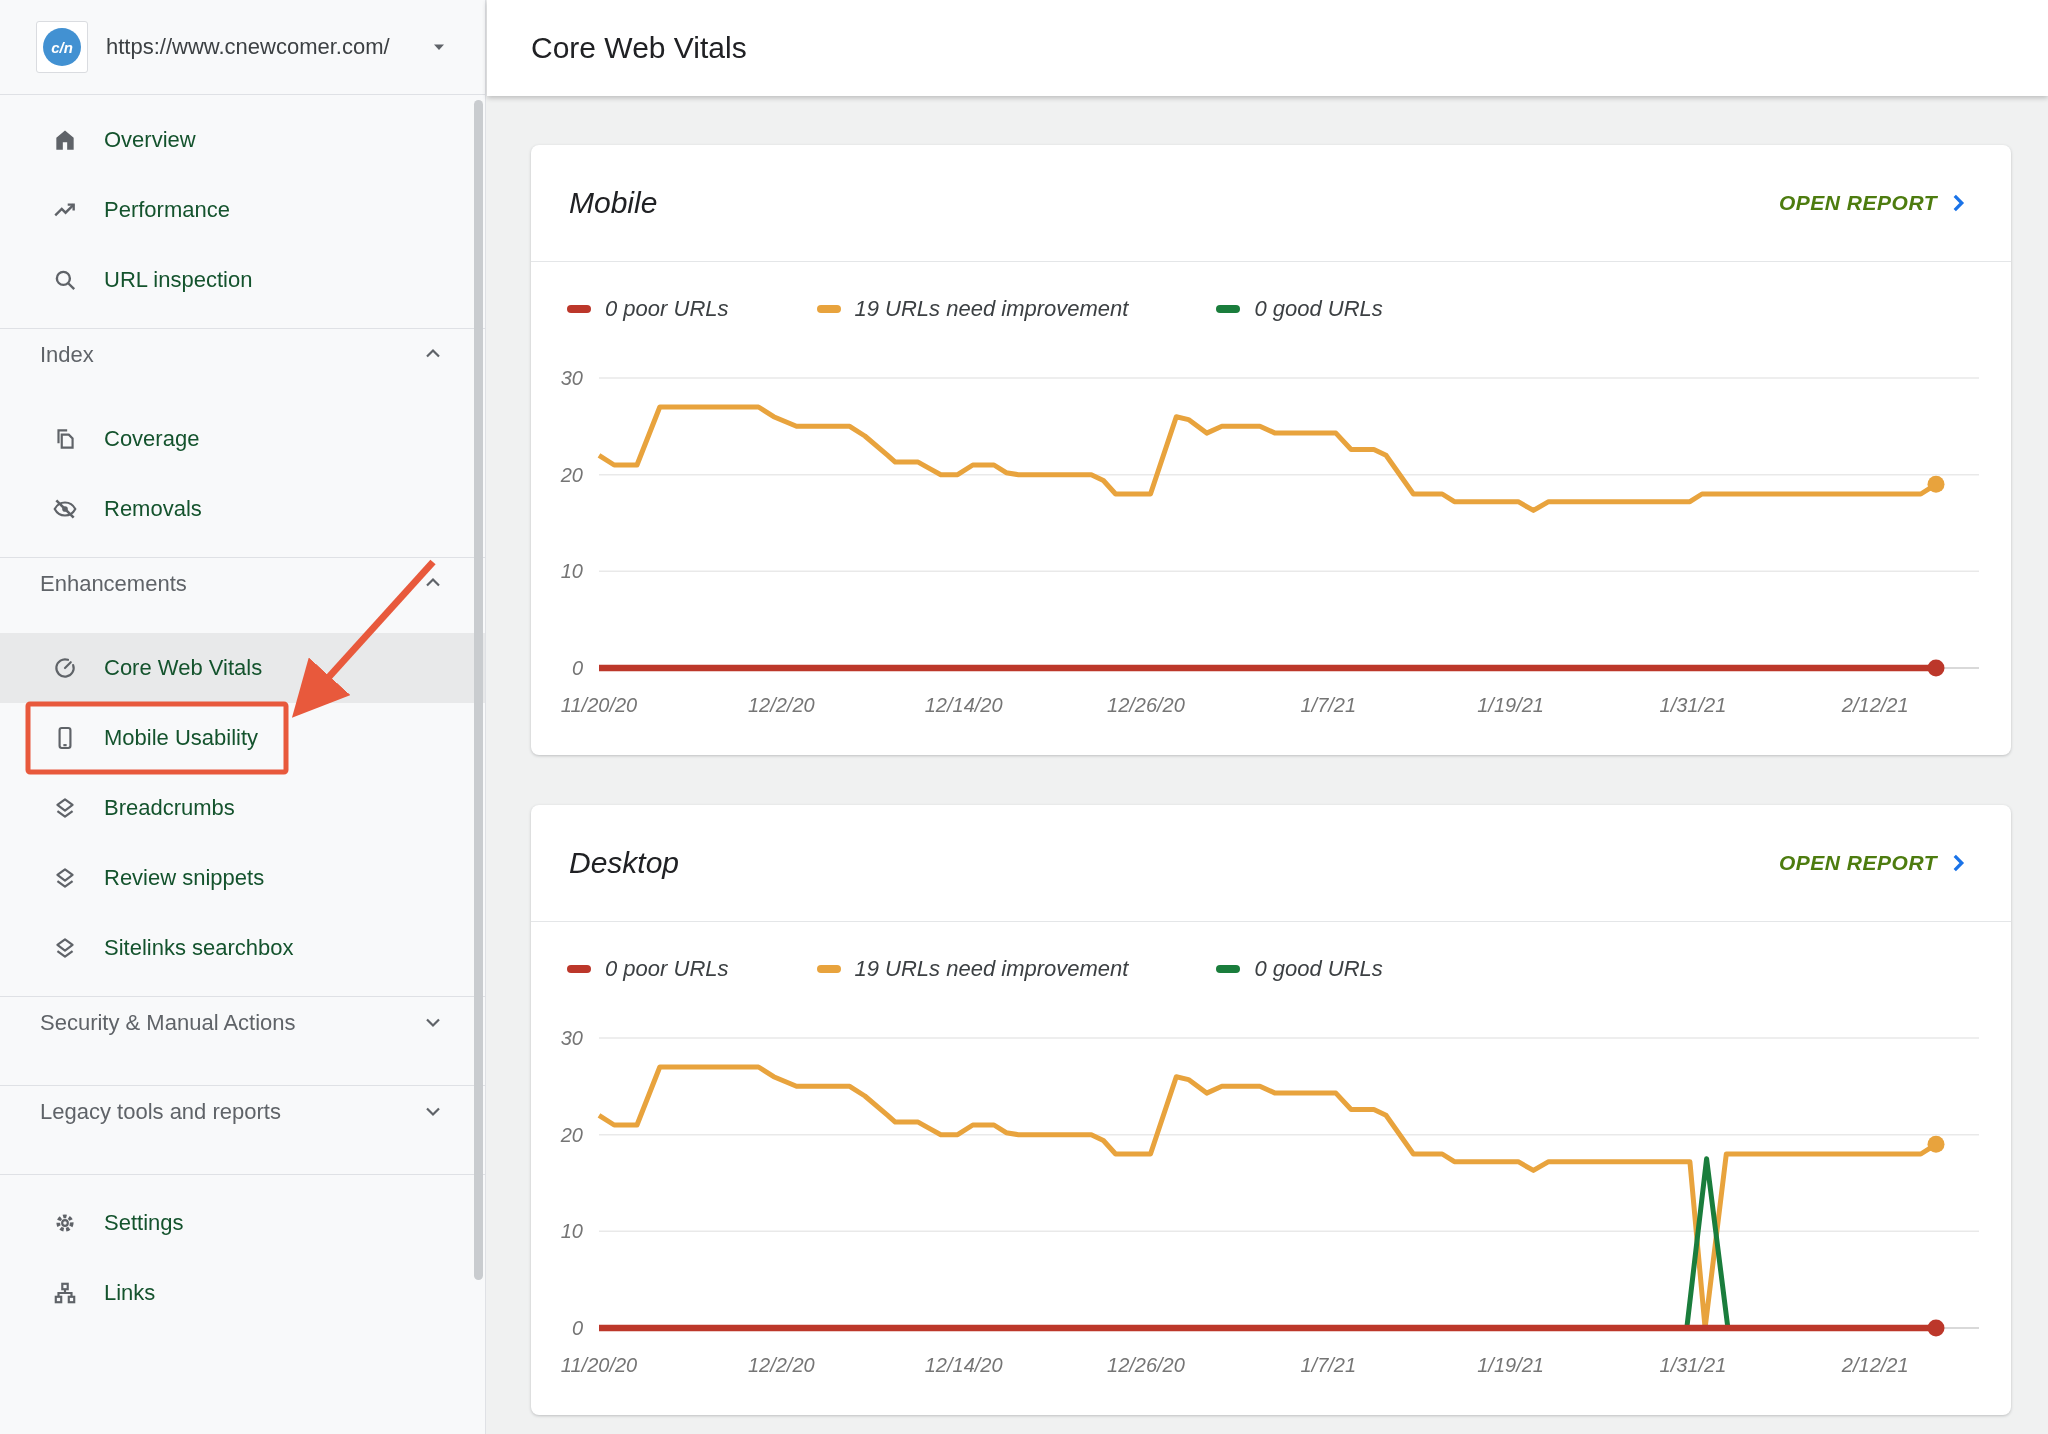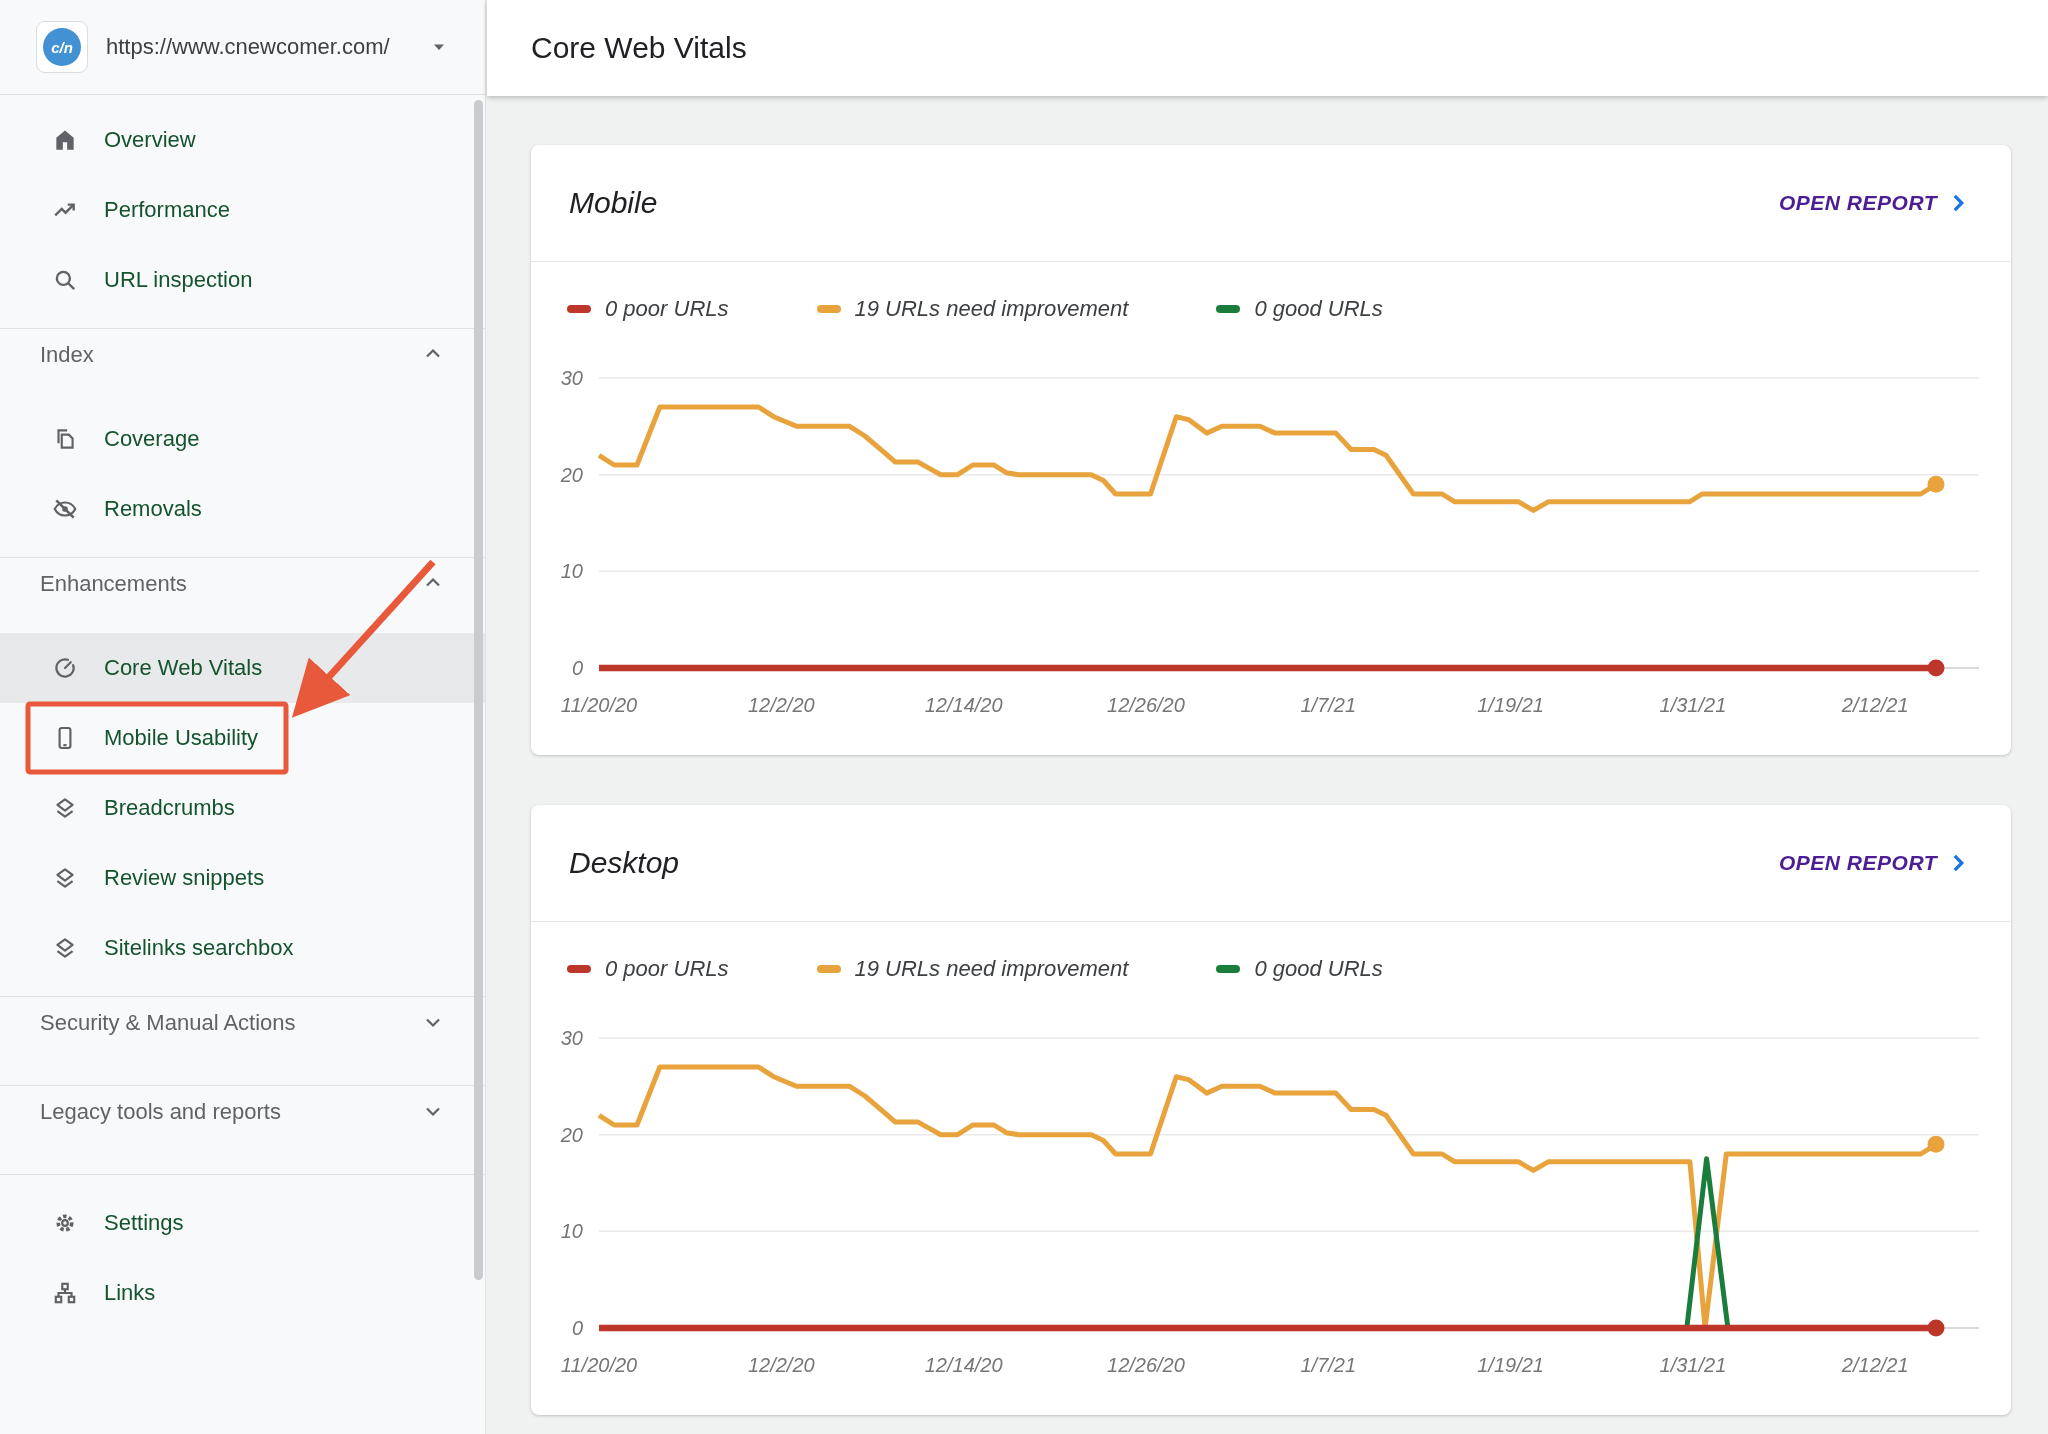--- a/index.html
+++ b/index.html
@@ -6,21 +6,21 @@
   html,body { width:2048px; height:1434px; }
   body { position:relative; overflow:hidden; background:#f0f1f1;
          font-family:"Liberation Sans", sans-serif; color:#3c4043; }
 
   
   #sidebar { position:absolute; left:0; top:0; width:486px; height:1434px;
              background:#f8f9fa; border-right:1px solid #dfe1e5; }
   #property-row { height:95px; display:flex; align-items:center;
                   padding-left:36px; border-bottom:1px solid #dfe1e5; cursor:pointer; }
   #favicon-box { width:52px; height:52px; background:#fff; border:1px solid #dadce0;
-                 border-radius:9px; display:flex; align-items:center; justify-content:center; }
+                 border-radius:3px; display:flex; align-items:center; justify-content:center; }
   #favicon-circle { width:38px; height:38px; border-radius:50%; background:#4291d2;
                     color:#fff; font-size:15px; font-style:italic; font-weight:bold;
                     display:flex; align-items:center; justify-content:center; }
   #property-url { margin-left:18px; font-size:22px; color:#3c4043; }
   #property-caret { margin-left:auto; margin-right:34px; width:24px; height:24px; color:#5f6368; }
 
   #sidebar-nav { padding-top:10px; }
   .nav-item { height:70px; display:flex; align-items:center; padding-left:52px; cursor:pointer; }
   .nav-item.selected { background:#e8e9ea; }
   .nav-icon { width:26px; height:26px; color:#5f6368; flex:0 0 26px; }
@@ -44,21 +44,21 @@
   #main { position:absolute; left:487px; top:96px; width:1561px; height:1338px; }
 
   .card { position:relative; margin-left:44px; width:1480px; height:610px;
           background:#fff; border-radius:8px; box-shadow:0 1px 3px rgba(60,64,67,.28);font-style:italic; }
   #card-mobile { margin-top:49px; }
   #card-desktop { margin-top:50px; }
   .card-header { height:117px; display:flex; align-items:center;
                  padding:0 40px 0 38px; border-bottom:1px solid #e4e6e8; }
   .card-title { font-size:30px; color:#202124; }
   .open-report { margin-left:auto; display:flex; align-items:center; gap:8px;
-                 color:#4c1d95; font-size:21px; font-weight:bold; letter-spacing:.5px;
+                 color:#4d7c0f; font-size:21px; font-weight:bold; letter-spacing:.5px;
                  cursor:pointer; }
   .or-chevron { width:26px; height:26px; color:#1a73e8; }
   .legend { display:flex; align-items:center; column-gap:88px; margin:34px 0 0 36px; }
   .legend-item { display:flex; align-items:center; font-size:22px; color:#3c4043; }
   .legend-dash { width:24px; height:8px; border-radius:4px; margin-right:14px; }
   svg.chart { position:absolute; left:0; top:215px; width:1480px; height:380px;
               font-family:"Liberation Sans", sans-serif; }
 </style>
 </head>
 <body>

